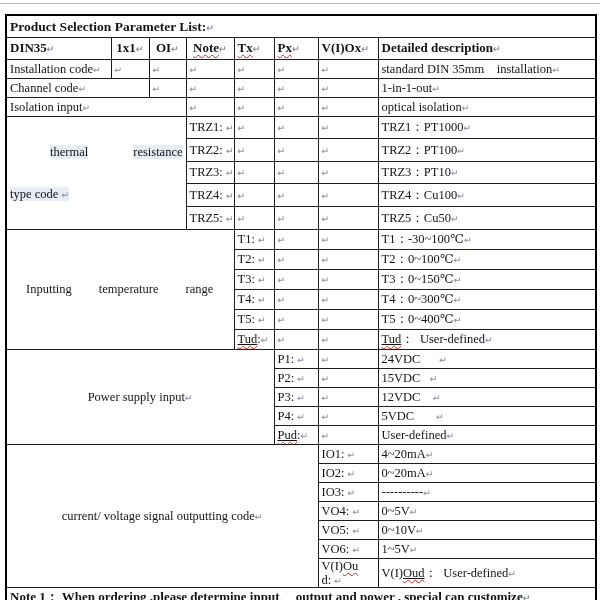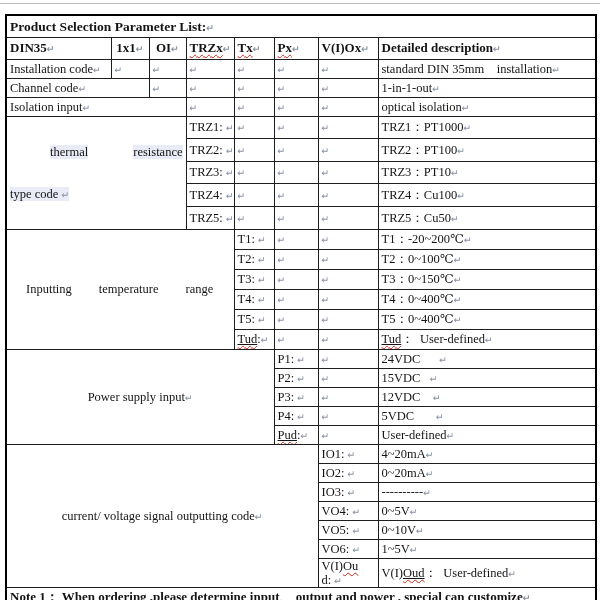--- a/index.html
+++ b/index.html
@@ -42,21 +42,21 @@
 
     <tbody>
         <tr class="h23">
       <td colspan="8" class="b ttl"><span>Product Selection Parameter List:</span><span class="mk">↵</span></td>
     </tr>
 
     <tr class="h22">
       <td class="b hdr"><span>DIN35</span><span class="mk">↵</span></td>
       <td class="b hdr tc"><span>1x1</span><span class="mk">↵</span></td>
       <td class="b hdr tc"><span>OI</span><span class="mk">↵</span></td>
-      <td class="b hdr tc"><span class="sq">TRZx</span><span class="mk">↵</span></td>
+      <td class="b hdr tc"><span class="sq">Note</span><span class="mk">↵</span></td>
       <td class="b hdr"><span class="sq">Tx</span><span class="mk">↵</span></td>
       <td class="b hdr"><span class="sq">Px</span><span class="mk">↵</span></td>
       <td class="b hdr"><span>V(I)Ox</span><span class="mk">↵</span></td>
       <td class="b hdr"><span>Detailed description</span><span class="mk">↵</span></td>
     </tr>
 
     <tr class="h19">
       <td><span>Installation code</span><span class="mk">↵</span></td>
       <td><span class="mk">↵</span></td>
       <td><span class="mk">↵</span></td>
@@ -126,39 +126,39 @@
       <td><span>TRZ5：Cu50</span><span class="mk">↵</span></td>
     </tr>
 
     <tr class="h20">
       <td colspan="4" rowspan="6">
         <div class="just" style="padding:0 10px 0 16px;gap:27px;"><span>Inputting</span><span>temperature</span><span>range</span><span><span>code</span><span class="mk">↵</span></span></div>
       </td>
       <td><span>T1:</span> <span class="mk">↵</span></td>
       <td><span class="mk">↵</span></td>
       <td><span class="mk">↵</span></td>
-      <td><span>T1：-20~200℃</span><span class="mk">↵</span></td>
+      <td><span>T1：-30~100℃</span><span class="mk">↵</span></td>
     </tr>
     <tr class="h20">
       <td><span>T2:</span> <span class="mk">↵</span></td>
       <td><span class="mk">↵</span></td>
       <td><span class="mk">↵</span></td>
       <td><span>T2：0~100℃</span><span class="mk">↵</span></td>
     </tr>
     <tr class="h20">
       <td><span>T3:</span> <span class="mk">↵</span></td>
       <td><span class="mk">↵</span></td>
       <td><span class="mk">↵</span></td>
       <td><span>T3：0~150℃</span><span class="mk">↵</span></td>
     </tr>
     <tr class="h20">
       <td><span>T4:</span> <span class="mk">↵</span></td>
       <td><span class="mk">↵</span></td>
       <td><span class="mk">↵</span></td>
-      <td><span>T4：0~400℃</span><span class="mk">↵</span></td>
+      <td><span>T4：0~300℃</span><span class="mk">↵</span></td>
     </tr>
     <tr class="h20">
       <td><span>T5:</span> <span class="mk">↵</span></td>
       <td><span class="mk">↵</span></td>
       <td><span class="mk">↵</span></td>
       <td><span>T5：0~400℃</span><span class="mk">↵</span></td>
     </tr>
     <tr class="h20">
       <td><span class="u"><span class="sq">Tud</span></span><span>:</span><span class="mk">↵</span></td>
       <td><span class="mk">↵</span></td>

